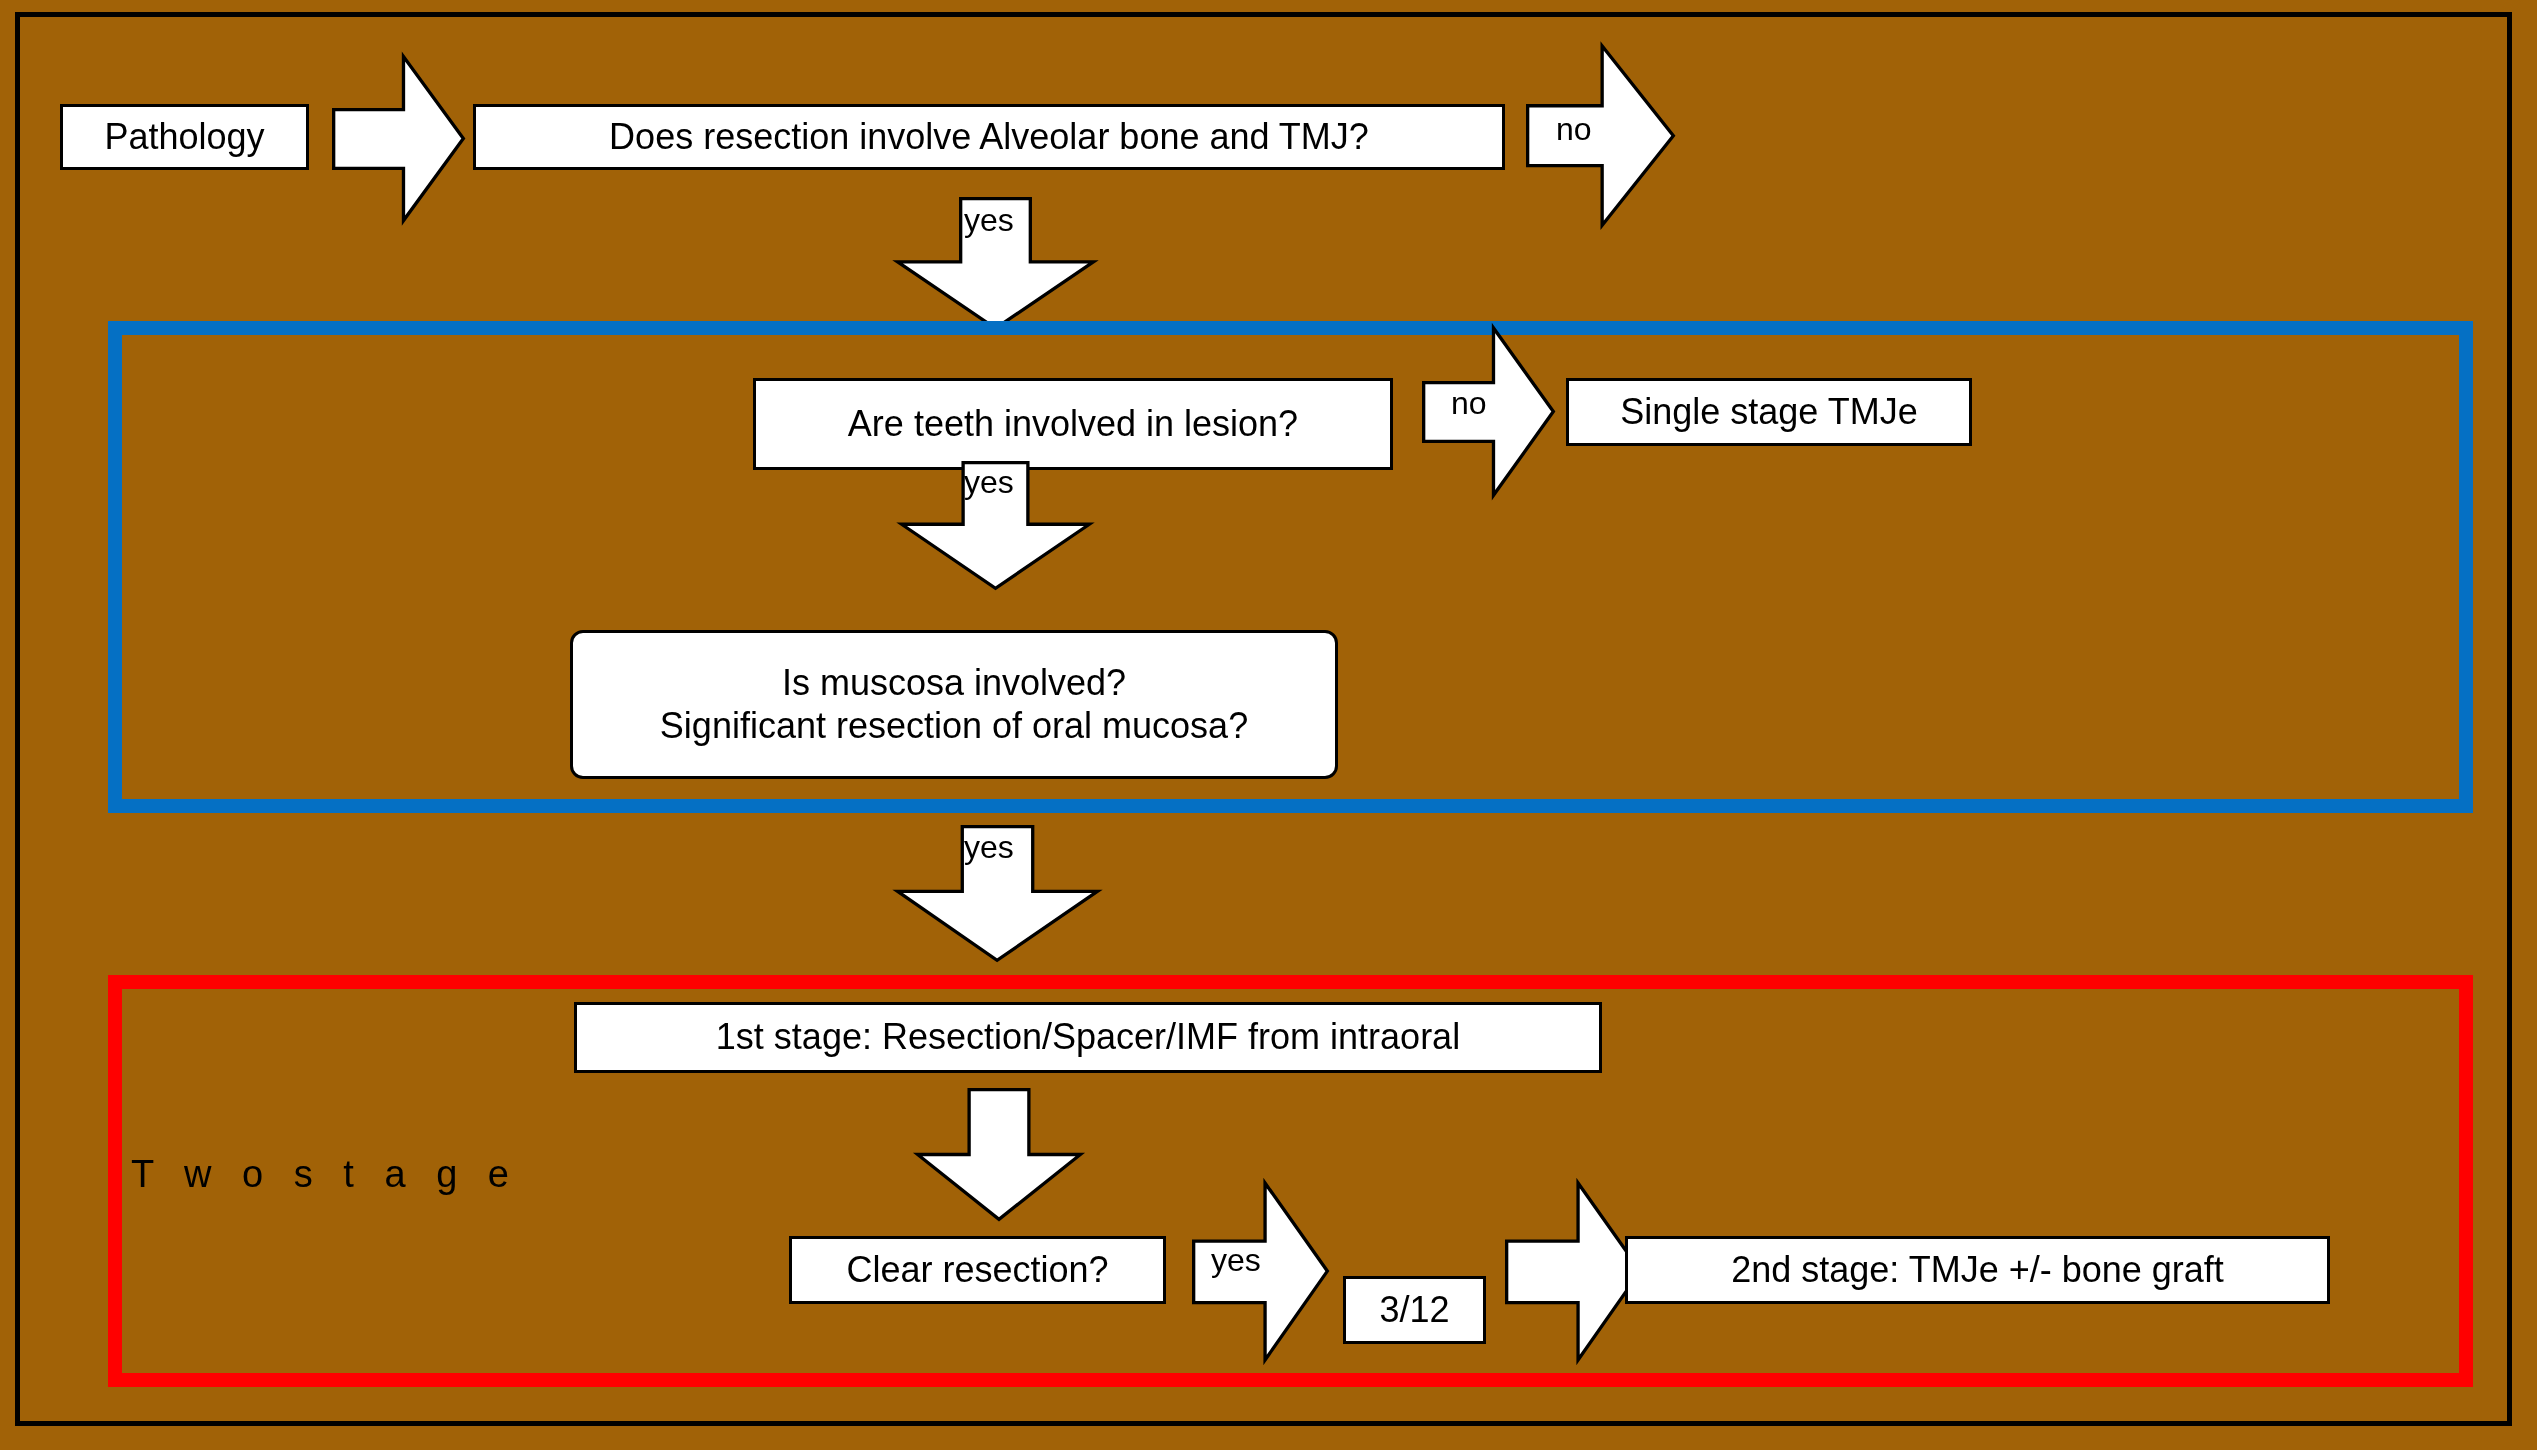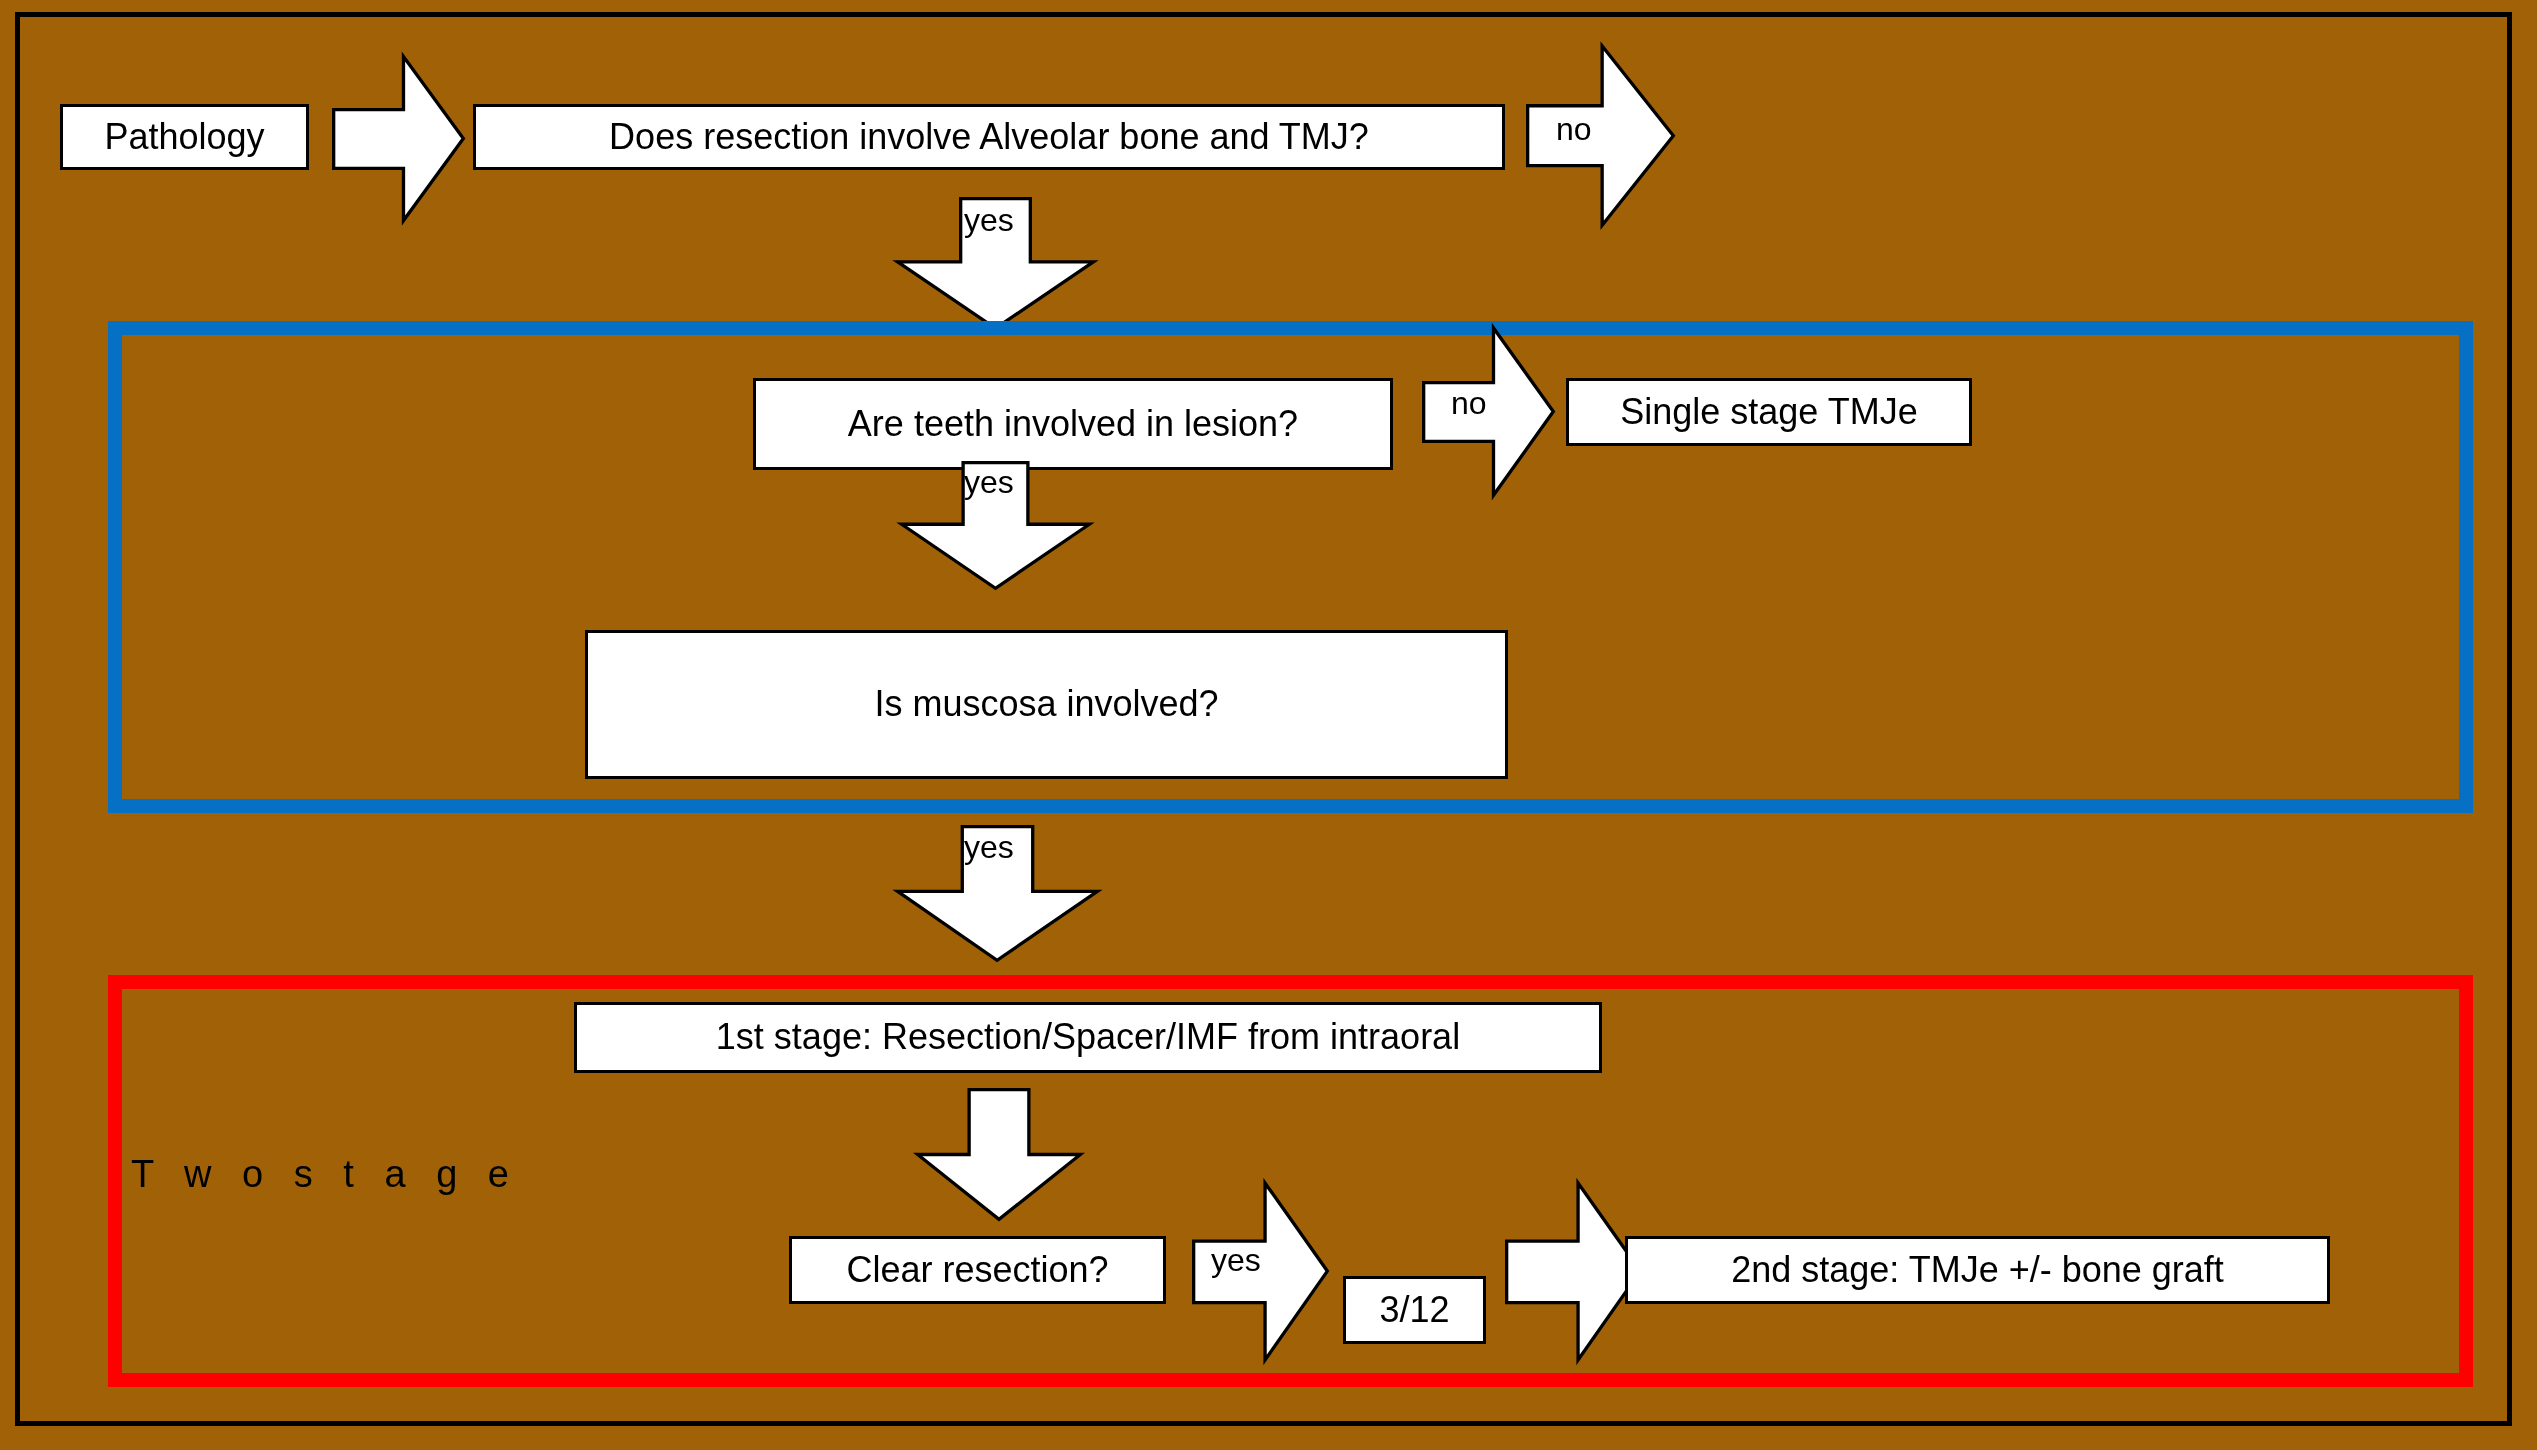--- a/index.html
+++ b/index.html
@@ -78,21 +78,21 @@
     text-align: center;
     font-family: "Liberation Sans", sans-serif;
   }
   .node .ln { display: block; }
 
   #node-pathology        { left: 60px;   top: 104px;  width: 249px;  height: 66px; }
   #node-question-main    { left: 473px;  top: 104px;  width: 1032px; height: 66px; }
   #node-standard-tmj     { left: 1686px; top: 104px;  width: 332px;  height: 66px; }
   #node-teeth-question   { left: 753px;  top: 378px;  width: 640px;  height: 92px; }
   #node-single-stage-tmje{ left: 1566px; top: 378px;  width: 406px;  height: 68px; }
-  #node-mucosa-question  { left: 585px;  top: 630px;  width: 923px;  height: 149px; }
+  #node-mucosa-question  { left: 570px;  top: 630px;  width: 768px;  height: 149px; border-radius: 13px; }
   #node-first-stage      { left: 574px;  top: 1002px; width: 1028px; height: 71px; }
   #node-clear-resection  { left: 789px;  top: 1236px; width: 377px;  height: 68px; }
   #node-three-twelve     { left: 1343px; top: 1276px; width: 143px;  height: 68px; }
   #node-second-stage     { left: 1625px; top: 1236px; width: 705px;  height: 68px; }
 
   
   .arrow {
     position: absolute;
   }
   .arrow svg {
@@ -192,20 +192,21 @@
 
   <div class="arrow" id="arrow-teeth-yes">
     <svg viewBox="0 0 230 155" preserveAspectRatio="none">
       <polygon points="76,2 154,2 154,76 228,76 115,153 2,76 76,76"></polygon>
     </svg>
   </div>
   <span class="arrow-label" id="label-teeth-yes">yes</span>
 
   <div class="node" id="node-mucosa-question">
     <span class="ln">Is muscosa involved?</span>
+    <span class="ln">Significant resection of oral mucosa?</span>
   </div>
 
   <div class="arrow" id="arrow-mucosa-yes">
     <svg viewBox="0 0 245 165" preserveAspectRatio="none">
       <polygon points="80,2 165,2 165,80 243,80 122,163 2,80 80,80"></polygon>
     </svg>
   </div>
   <span class="arrow-label" id="label-mucosa-yes">yes</span>
 
   <div class="group-box" id="two-stage-box"></div>

